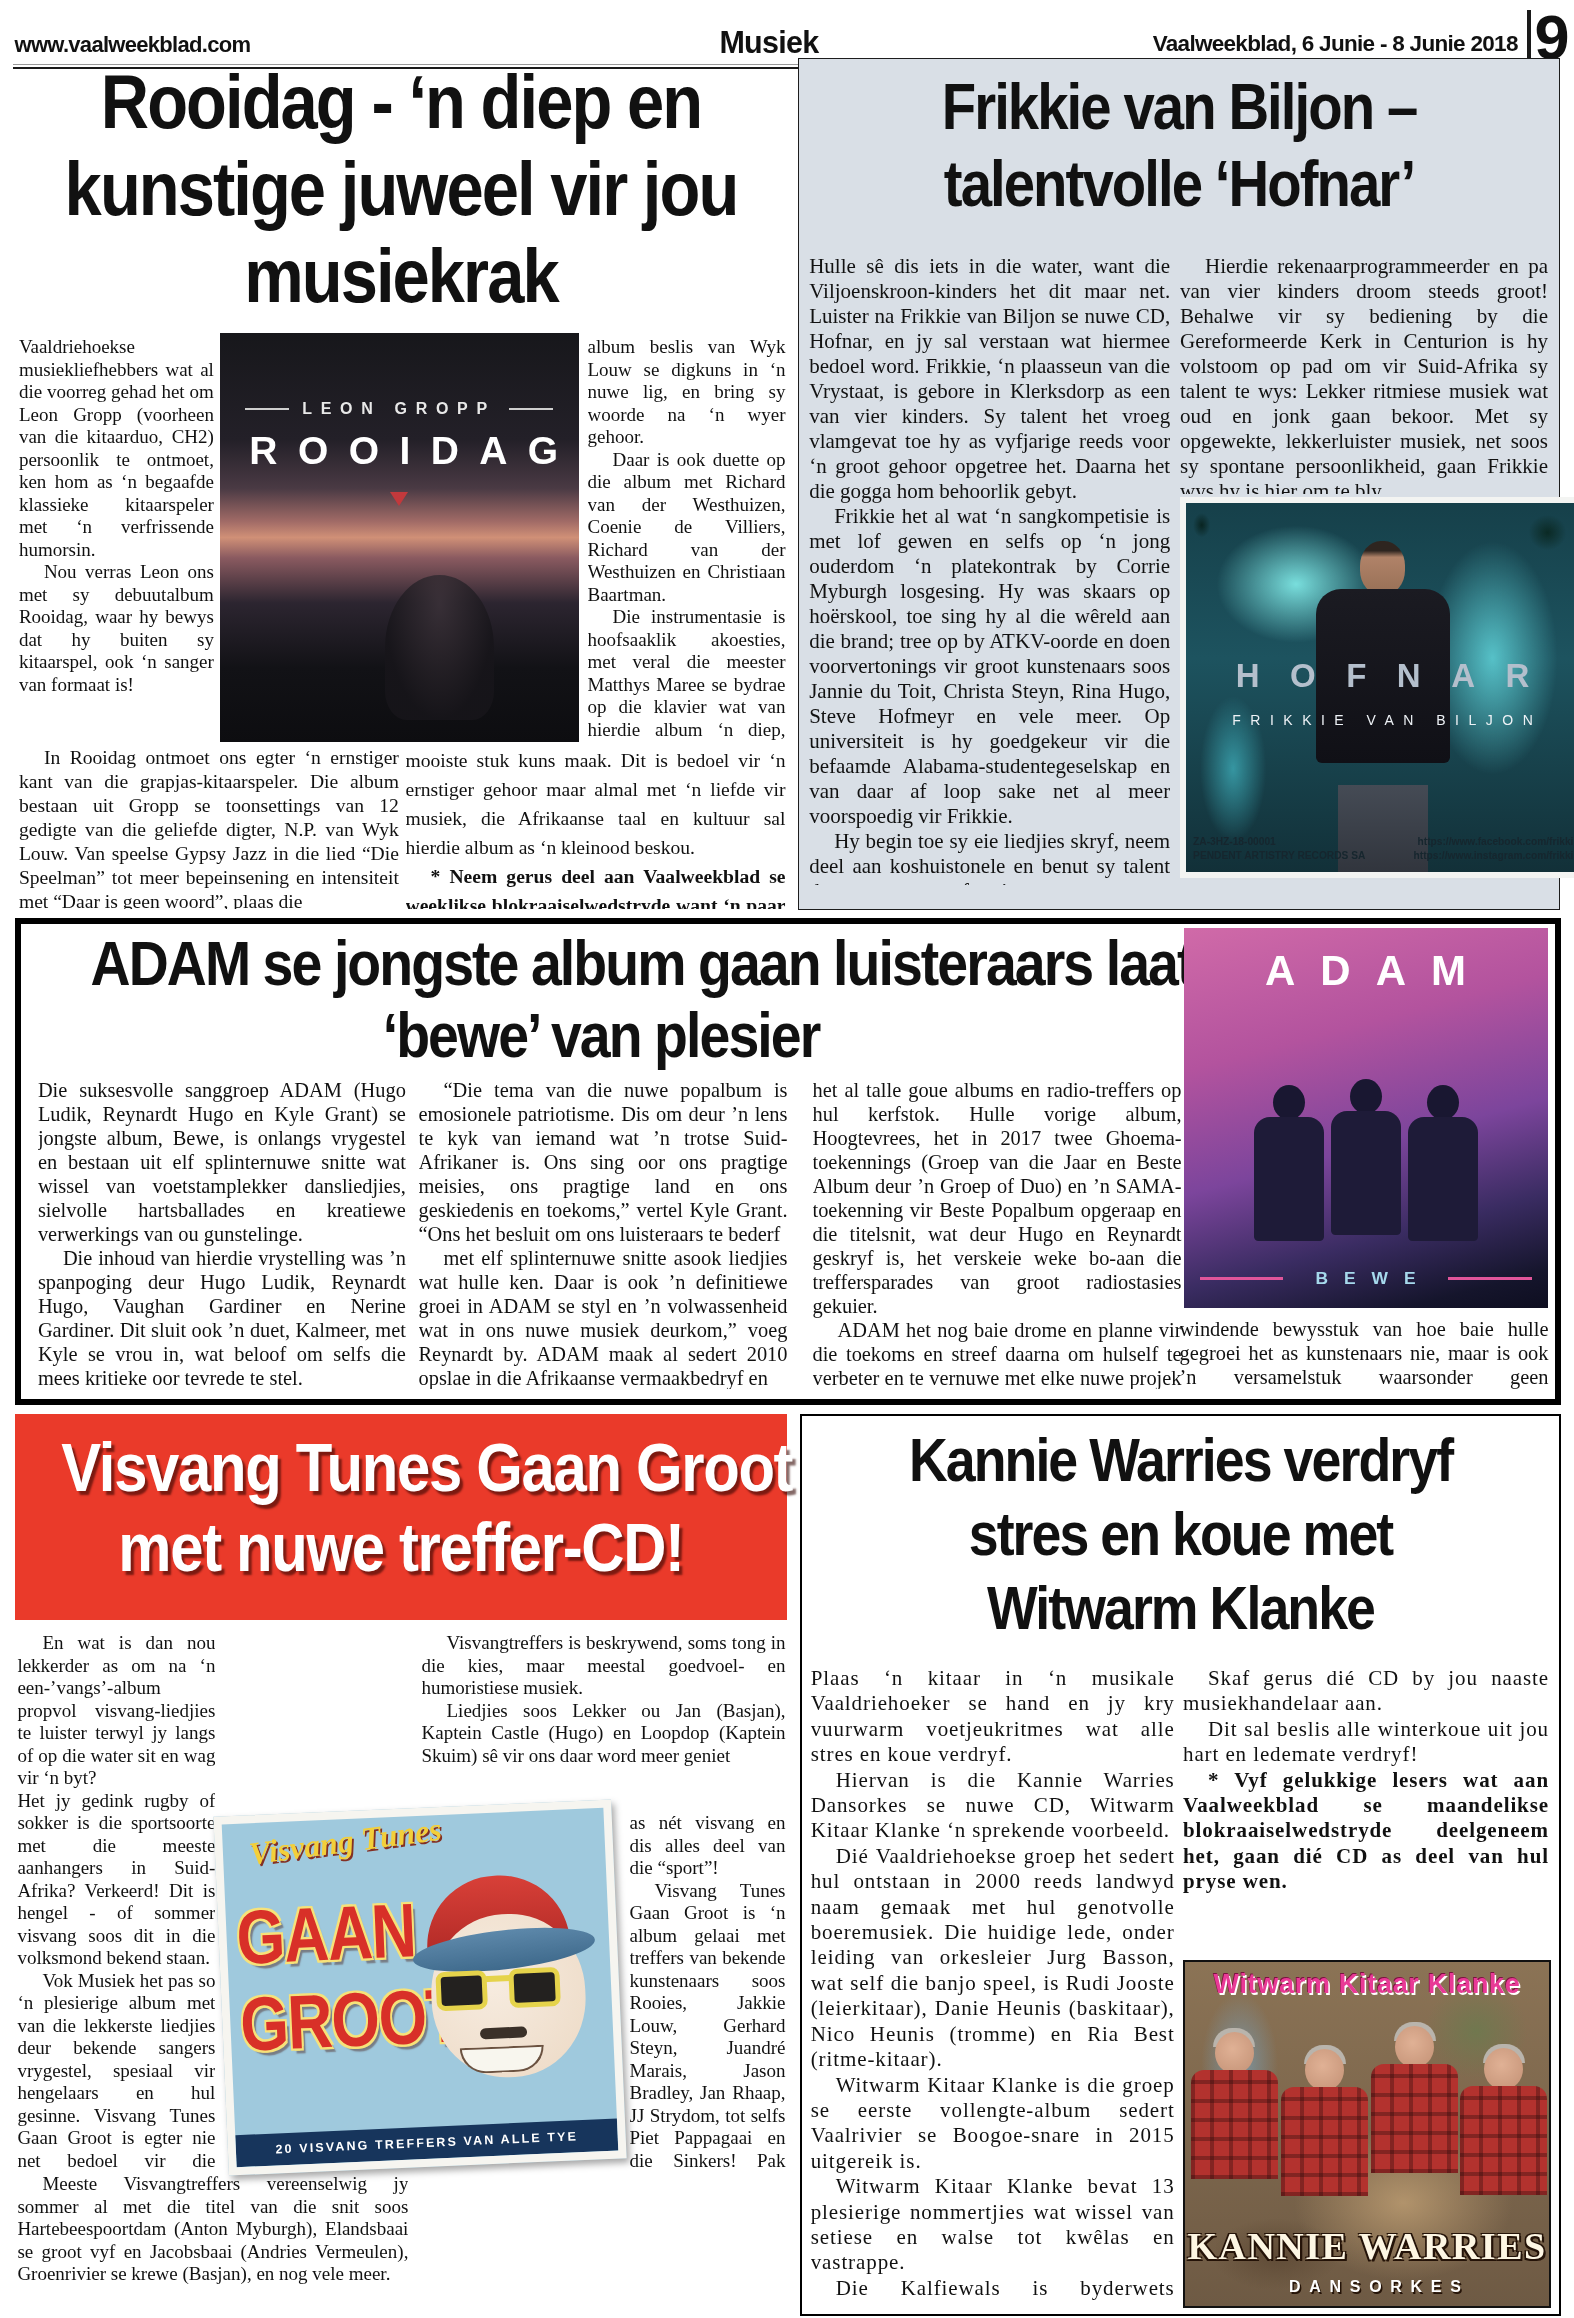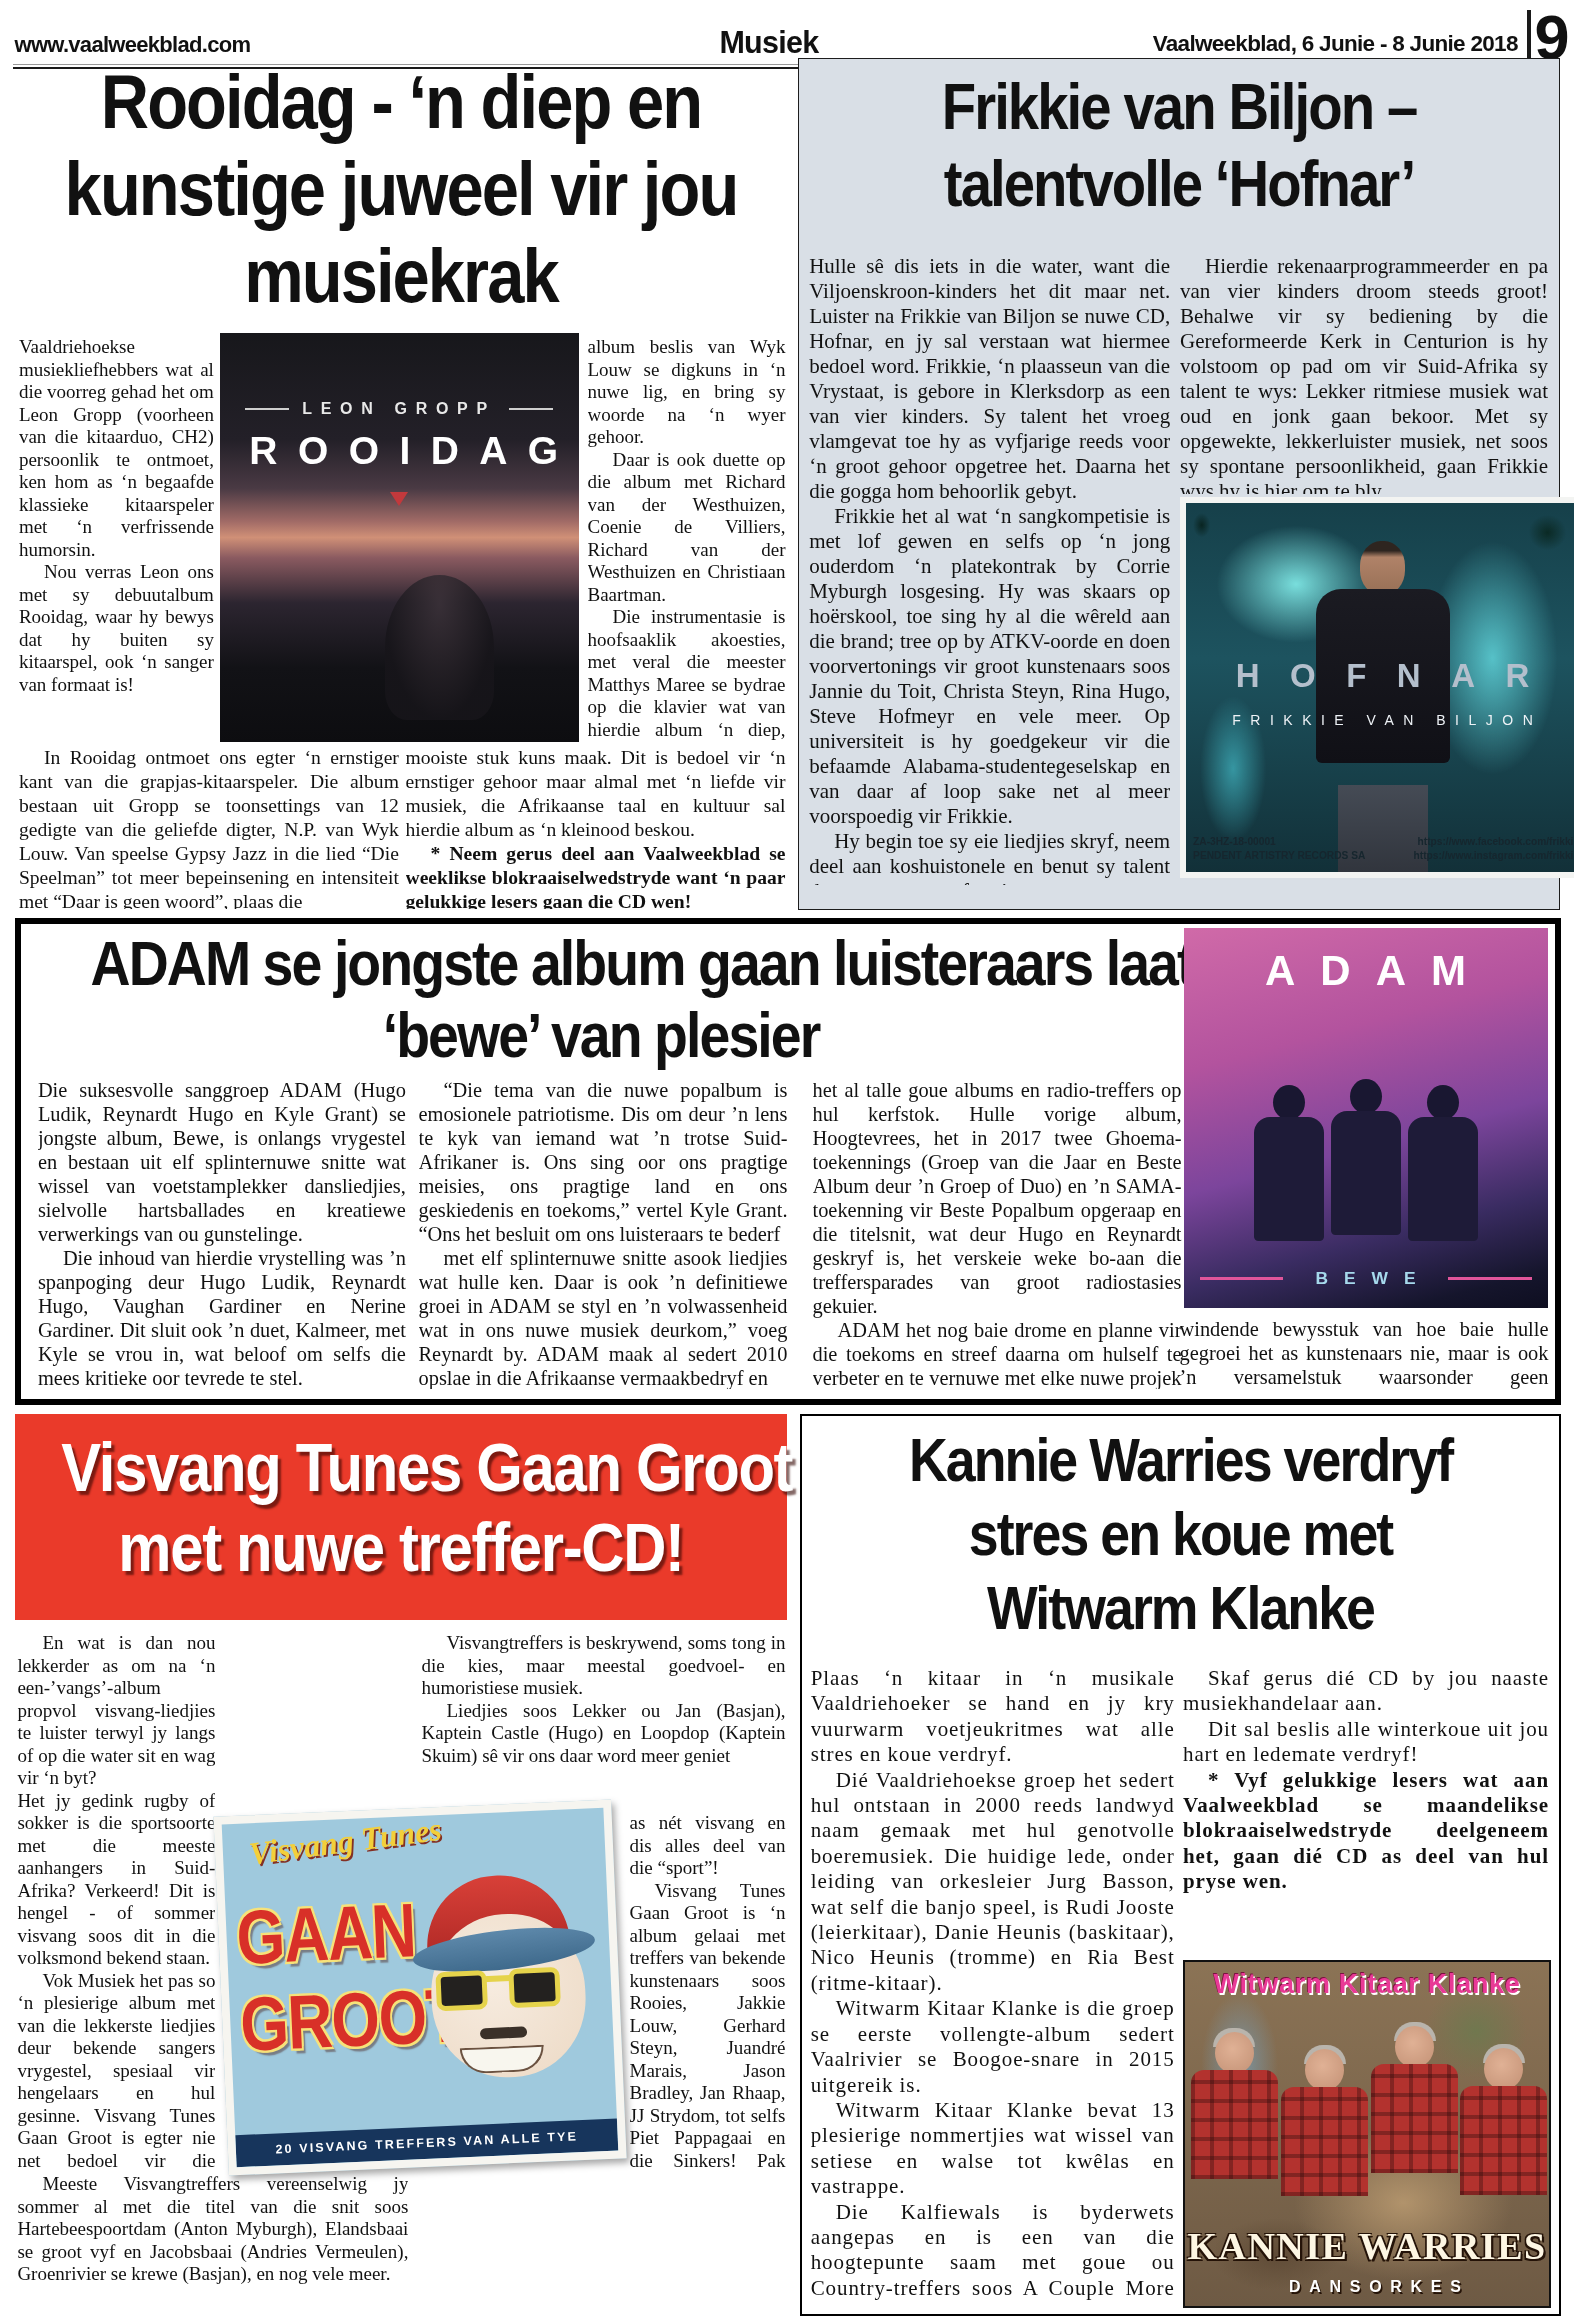--- a/index.html
+++ b/index.html
@@ -26,21 +26,21 @@
   .boldp{font-weight:bold;}
   .colbox{position:absolute;overflow:hidden;}
   .coverbox{position:absolute;overflow:hidden;}
   
   .rooidag{position:absolute;left:14.5px;top:58px;width:772px;height:852px;}
   .r-title{position:absolute;left:0;top:0;width:100%;font-size:76px;line-height:87px;}
   .rooidag .body{font-size:19px;line-height:22.5px;}
   .r-left{left:4.4px;top:278px;width:195px;height:407px;}
   .r-right{left:573px;top:278px;width:198px;height:407px;}
   .r-botleft{left:4.4px;top:688px;width:380px;height:163px;font-size:19.6px;line-height:24px;}
-  .r-botright{left:391px;top:688px;width:380px;height:163px;font-size:19.6px;line-height:24px;}
+  .r-botright{left:391px;top:688px;width:380px;height:163px;font-size:19.6px;line-height:29px;}
   .r-cover{left:205px;top:275px;width:359px;height:409px;
      background:linear-gradient(180deg,#17171b 0%,#232028 26%,#4a3a44 38%,#a06a66 46%,#d09077 50%,#8a5a60 55%,#2c2530 66%,#121216 82%,#0d0d10 100%);}
   .r-artist{position:absolute;left:0;right:0;top:67px;display:flex;align-items:center;justify-content:center;
      color:#e8e8e8;font-family:"Liberation Sans",sans-serif;font-size:16px;letter-spacing:8.7px;font-weight:bold;}
   .r-artist .rule{width:44px;height:1.5px;background:#cfcfcf;margin:0 13px;}
   .r-album{position:absolute;left:0;right:0;top:96px;text-align:right;color:#ffffff;
      font-family:"Liberation Sans",sans-serif;font-size:39px;letter-spacing:20.4px;font-weight:bold;text-indent:20.4px;}
   .r-tri{position:absolute;left:50%;top:159px;margin-left:-9.5px;width:0;height:0;
      border-left:9.5px solid transparent;border-right:9.5px solid transparent;border-top:14.5px solid #c2393c;}
   .r-fig{position:absolute;left:46%;bottom:22px;width:109px;height:145px;border-radius:50% 50% 20% 20%;
@@ -331,20 +331,21 @@
   </div>
 
   <div class="kannie">
     <div class="k-title headline">
       <div>Kannie Warries verdryf</div>
       <div>stres en koue met</div>
       <div>Witwarm Klanke</div>
     </div>
     <div class="colbox k-col1 body">
       <p class="para">Plaas ‘n kitaar in ‘n musikale Vaaldriehoeker se hand en jy kry vuurwarm voetjeukritmes wat alle stres en koue verdryf.</p>
+      <p class="para ind">Hiervan is die Kannie Warries Dansorkes se nuwe CD, Witwarm Kitaar Klanke ‘n sprekende voorbeeld.</p>
       <p class="para ind">Dié Vaaldriehoekse groep het sedert hul ontstaan in 2000 reeds landwyd naam gemaak met hul genotvolle boeremusiek. Die huidige lede, onder leiding van orkesleier Jurg Basson, wat self die banjo speel, is Rudi Jooste (leierkitaar), Danie Heunis (baskitaar), Nico Heunis (tromme) en Ria Best (ritme-kitaar).</p>
       <p class="para ind">Witwarm Kitaar Klanke is die groep se eerste vollengte-album sedert Vaalrivier se Boogoe-snare in 2015 uitgereik is.</p>
       <p class="para ind">Witwarm Kitaar Klanke bevat 13 plesierige nommertjies wat wissel van setiese en walse tot kwêlas en vastrappe.</p>
       <p class="para ind">Die Kalfiewals is byderwets aangepas en is een van die hoogtepunte saam met goue ou Country-treffers soos A Couple More Years en Your Old Love Letters.</p>
     </div>
     <div class="colbox k-col2 body">
       <p class="para ind">Skaf gerus dié CD by jou naaste musiekhandelaar aan.</p>
       <p class="para ind">Dit sal beslis alle winterkoue uit jou hart en ledemate verdryf!</p>
       <p class="para ind boldp">* Vyf gelukkige lesers wat aan Vaalweekblad se maandelikse blokraaiselwedstryde deelgeneem het, gaan dié CD as deel van hul pryse wen.</p>
     </div>

